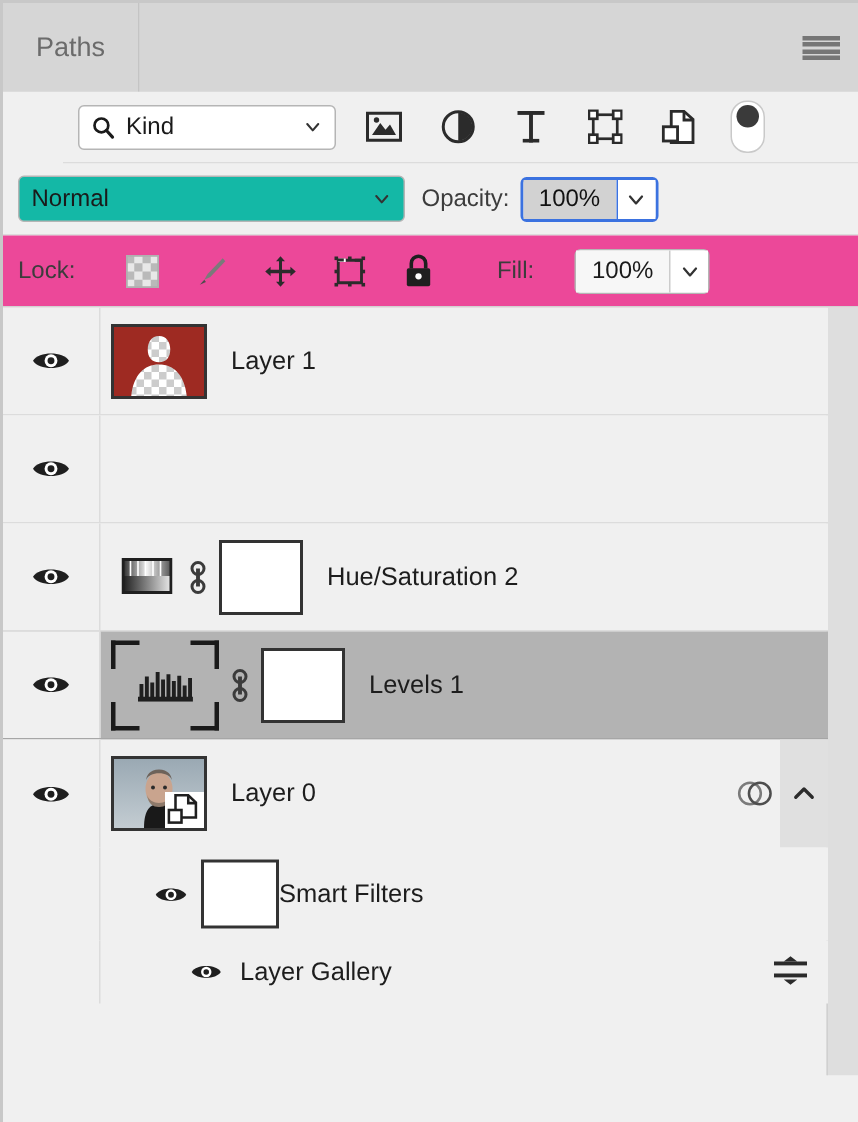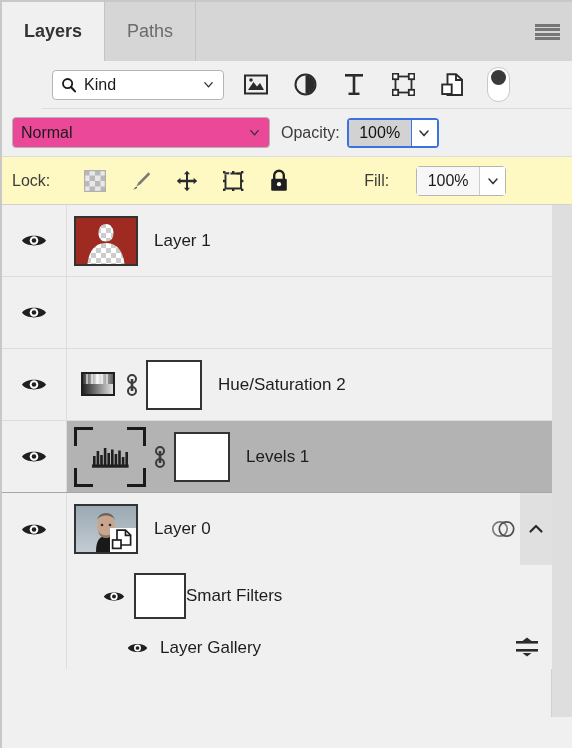--- a/index.html
+++ b/index.html
@@ -146,21 +146,21 @@
     background: #f0f0f0;
     display: flex;
     align-items: center;
     padding: 0 10px;
     box-sizing: border-box;
     border-bottom: 1px solid #dcdcdc;
   }
   .blend-select {
     width: 258px;
     height: 31px;
-    background: #ec4899;
+    background: #14b8a6;
     border: 1px solid #b5b5b5;
     border-radius: 4px;
     display: flex;
     align-items: center;
     padding: 0 8px;
     box-sizing: border-box;
     font-size: 16px;
     color: #1a1a1a;
     position: relative;
   }
@@ -204,21 +204,21 @@
     background: #f7f7f7;
     color: #1a1a1a;
   }
   .num-field.plain .stepper {
     border-left: 1px solid #cccccc;
   }
 
   
   .lockrow {
     height: 48px;
-    background: #fef9c3;
+    background: #ec4899;
     display: flex;
     align-items: center;
     padding: 0 10px;
     box-sizing: border-box;
     border-bottom: 1px solid #d2d2d2;
     gap: 20px;
   }
   .lock-label {
     font-size: 16px;
     color: #3c3c3c;
@@ -425,23 +425,20 @@
     align-items: center;
     justify-content: center;
   }
 </style>
 </head>
 <body>
 
 <div class="panel">
 
   <div class="tabbar">
-    <div class="tab active">
-      <span>Layers</span>
-    </div>
     <div class="tab">
       <span>Paths</span>
     </div>
     <div class="tab-filler">
       <div class="hamburger">
         <i></i>
           <i></i>
           <i></i>
           <i></i>
       </div>
@@ -574,21 +571,21 @@
         </svg>
       </div>
       <div class="lock-ico">
         <svg width="20" height="23" viewBox="0 0 20 23">
           <path d="M5.2 10 V6.6 A4.8 4.8 0 0 1 14.8 6.6 V10" fill="none" stroke="#1f1f1f" stroke-width="2.4"></path>
           <rect x="2.2" y="9.8" width="15.6" height="12" rx="1.2" fill="#1f1f1f"></rect>
           <circle cx="10" cy="15.2" r="2.1" fill="#ffffff"></circle>
         </svg>
       </div>
     </div>
-    <span class="lbl" style="margin-left:53px;">Fill:</span>
+    <span class="lbl" style="margin-left:20px;">Fill:</span>
     <div class="num-field plain">
       <div class="val">100%</div>
       <div class="stepper">
         <svg width="12" height="12" viewBox="0 0 12 12">
           <polyline points="2,4 6,8.6 10,4" fill="none" stroke="#333" stroke-width="1.5" stroke-linecap="round" stroke-linejoin="round"></polyline>
         </svg>
       </div>
     </div>
   </div>
 

